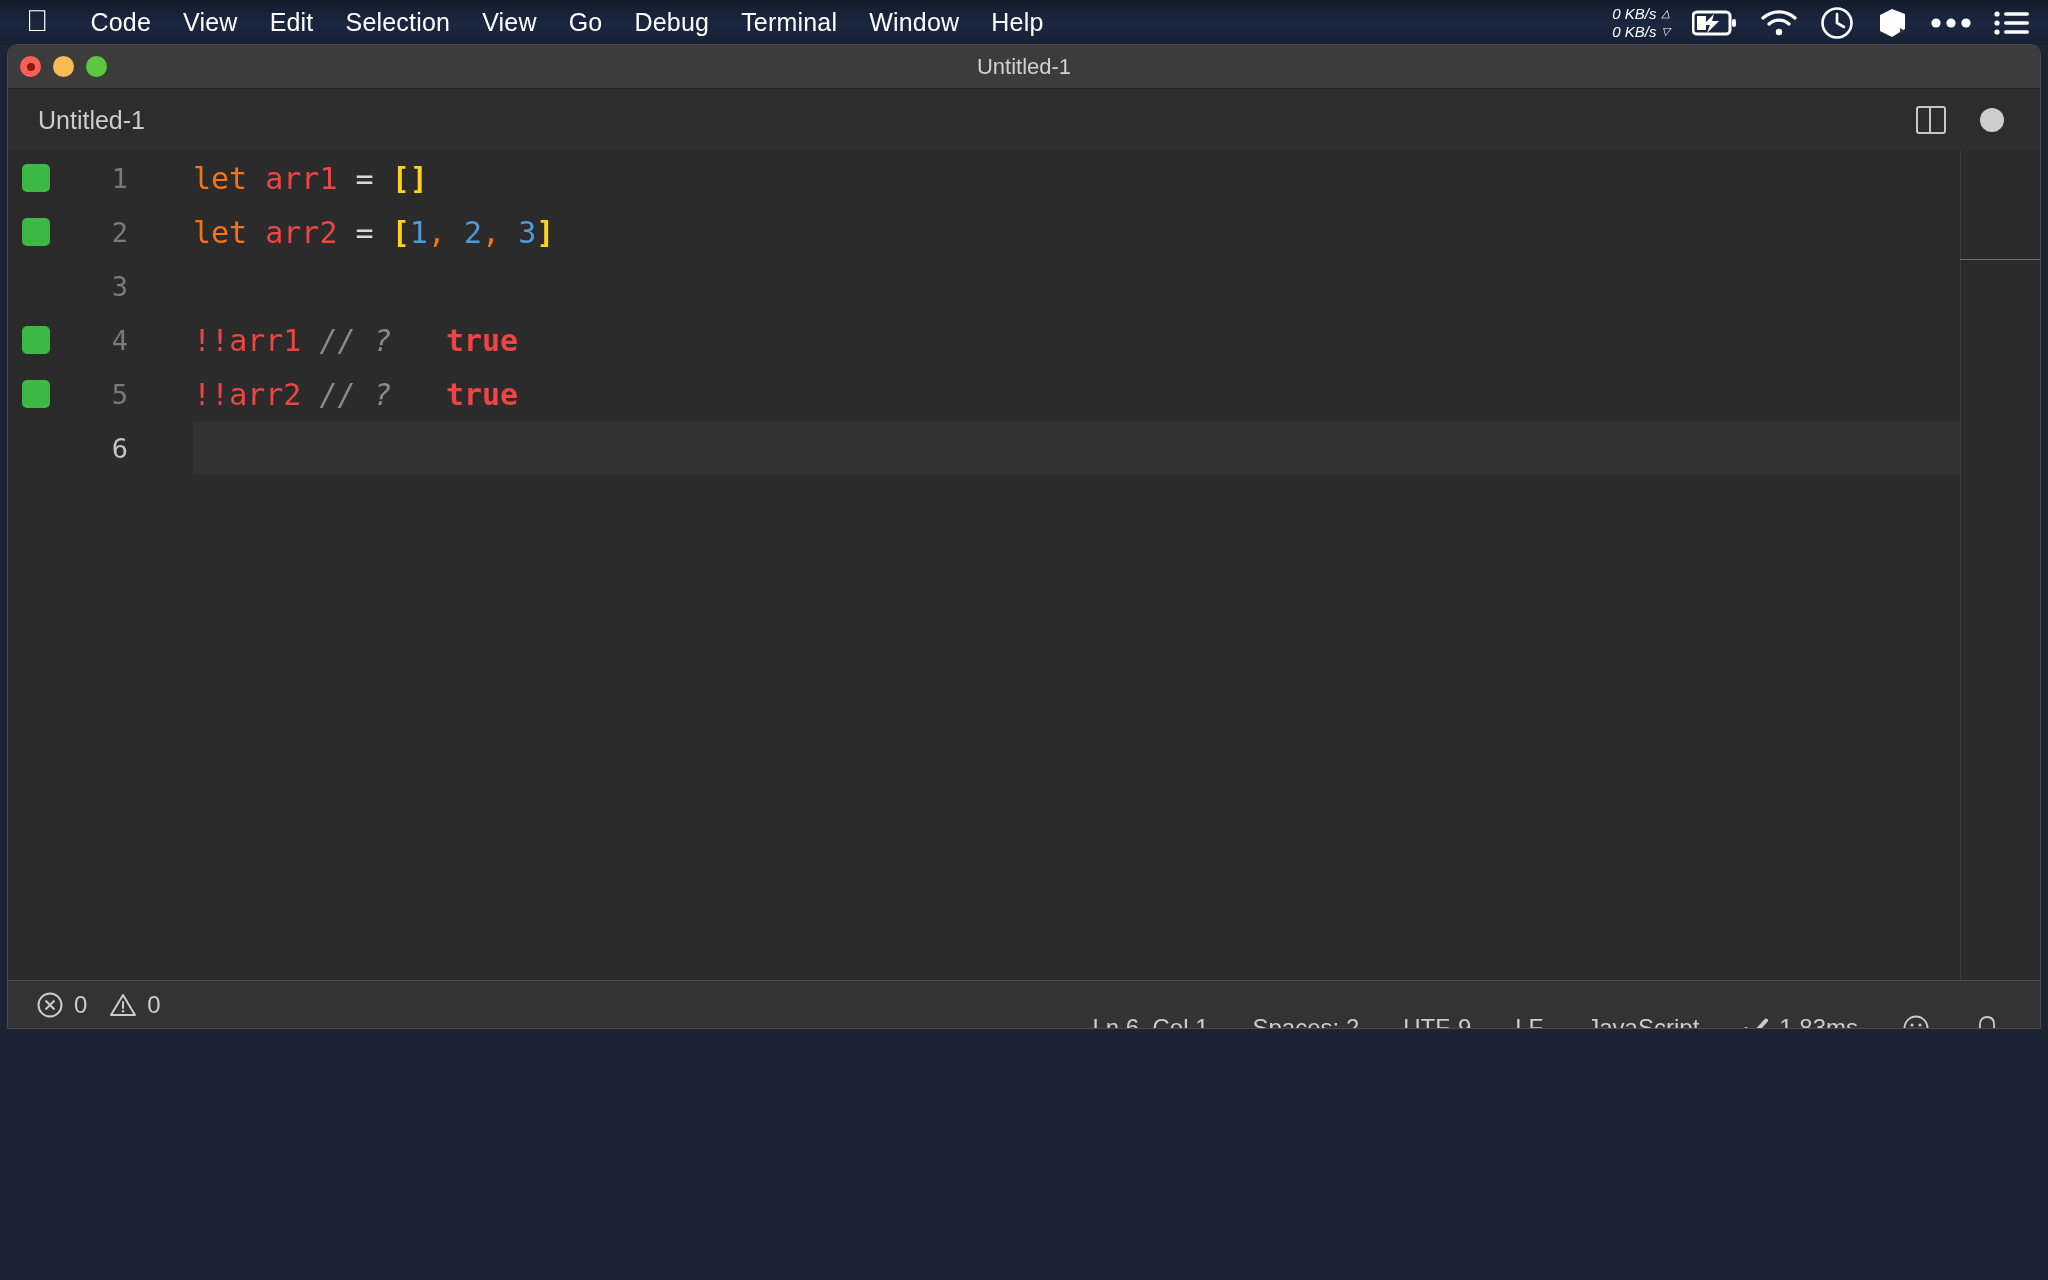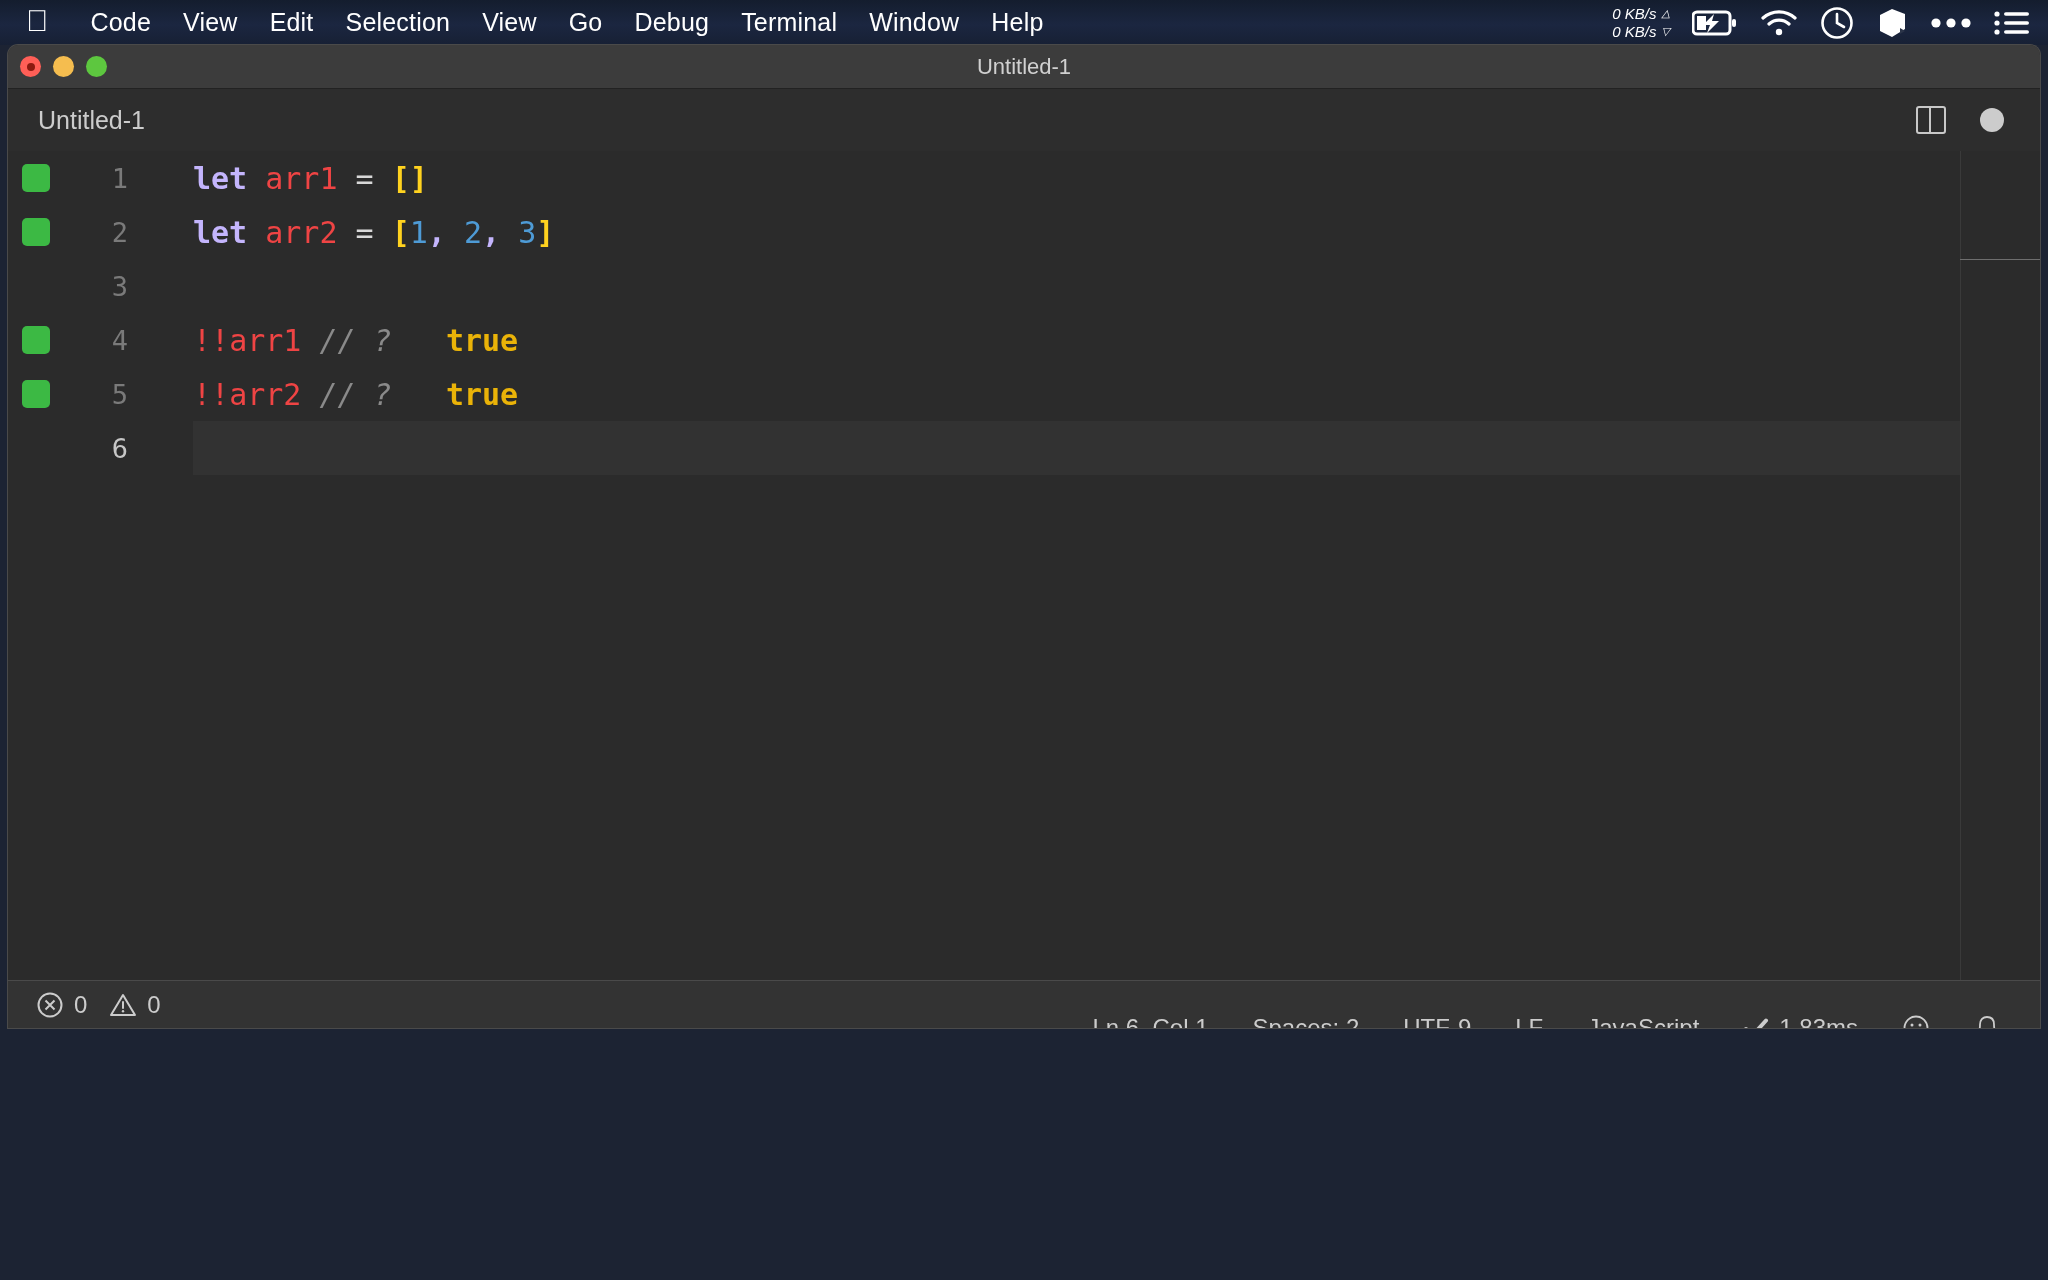--- a/index.html
+++ b/index.html
@@ -119,27 +119,27 @@
   .lnum {
     position:absolute; left:60px; width:60px; text-align:right;
     font-size:27px; color:#7a7a7a;
   }
   .crow.active .lnum { color:#c6c6c6; }
   .codecell {
     position:absolute; left:185px; right:80px; top:0; height:54px;
     display:flex; align-items:center;
     font-size:30px; white-space:pre; letter-spacing:0px;
   }
-  .kw   { color:#c4b5fd; font-weight:bold; }
+  .kw   { color:#f97316; font-weight:normal; }
   .id   { color:#ef4444; }
   .op   { color:#d8d8d8; }
   .brk  { color:#ffd21f; font-weight:bold; }
   .num  { color:#4e9bd6; }
   .com  { color:#8a8a8a; font-style:italic; }
-  .res  { color:#eab308; font-weight:bold; }
+  .res  { color:#ef4444; font-weight:bold; }
 
   
   #statusbar {
     position:absolute; left:0; bottom:0; width:2032px; height:48px;
     background:#333333; border-top:1px solid #4a4a4a;
     display:flex; align-items:center; color:#cccccc; font-size:24px;
   }
   #statusleft { display:flex; align-items:center; gap:10px; margin-left:28px; }
   #statusright{ display:flex; align-items:center; gap:0px; margin-left:auto; margin-right:18px;margin-top:47px; }
   #statusright .sitem { padding:0 22px; white-space:nowrap; display:flex; align-items:center; gap:10px;}

